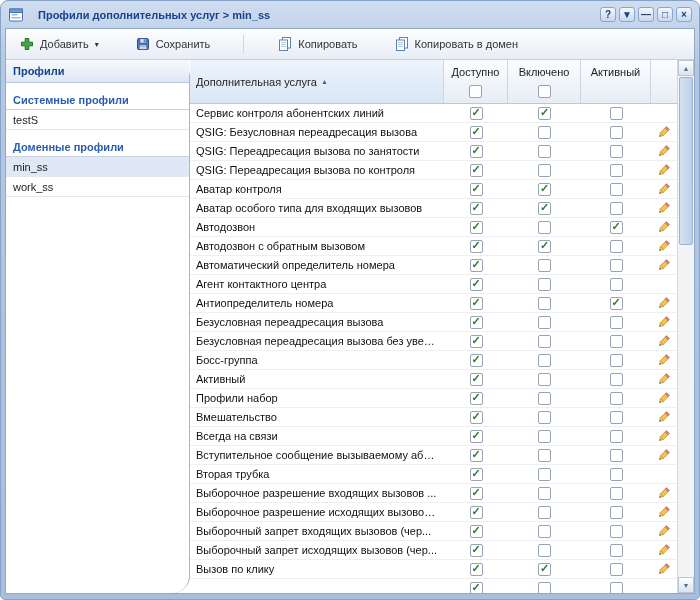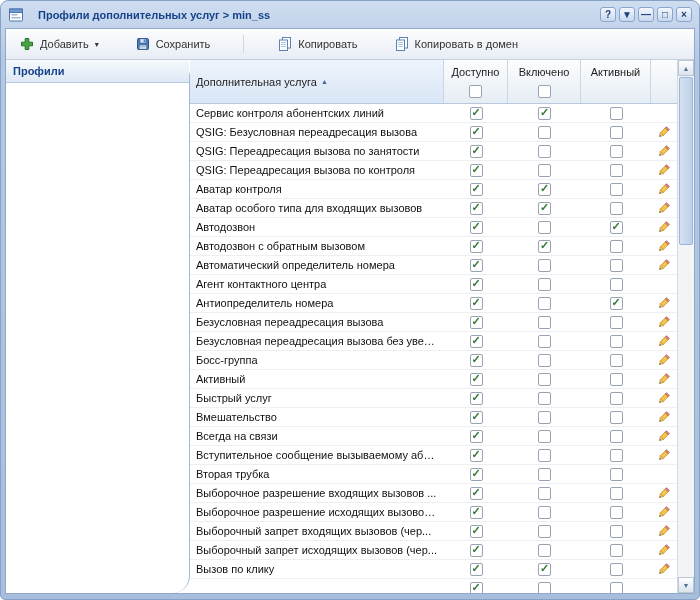--- a/index.html
+++ b/index.html
@@ -129,20 +129,37 @@
             <line x1="4" y1="10.5" x2="9" y2="10.5" stroke="#9db6d4" stroke-width="0.8"></line>
           </svg>
         </span>
         <span>Копировать в домен</span>
       </div>
     </div>
 
     <div class="main">
       <div class="sidebar">
         <div class="sidebar-header">Профили</div>
+        <div class="sidebar-sections">
+  <div class="side-section">
+    <div class="section-title">Системные профили</div>
+    <div class="section-items">
+  <div class="side-item">testS</div>
+</div>
+  </div>
+
+  <div class="side-section">
+    <div class="section-title">Доменные профили</div>
+    <div class="section-items">
+  <div class="side-item selected">min_ss</div>
+
+  <div class="side-item">work_ss</div>
+</div>
+  </div>
+</div>
       </div>
 
       <div class="grid">
         <div class="grid-inner">
           <div class="grid-header">
             <div class="gh-cell gh-name">
               <span>Дополнительная услуга</span>
               <span class="sort">▲</span>
             </div>
             <div class="gh-cell gh-cb col-available">
@@ -498,21 +515,21 @@
           <rect x="5" y="1.5" width="4" height="2" fill="#e08585" stroke="#b05050" stroke-width="0.7"></rect>
           <rect x="5" y="3.5" width="4" height="6.5" fill="#f6c44d" stroke="#c08c1e" stroke-width="0.7"></rect>
           <polygon points="5,10 9,10 7,13.5" fill="#f0d9a8" stroke="#c08c1e" stroke-width="0.7"></polygon>
           <polygon points="6.3,11.8 7.7,11.8 7,13.5" fill="#555"></polygon>
         </svg>
       </span>
     </div>
   </div>
 
   <div class="grid-row">
-    <div class="cell name">Быстрый услуг</div>
+    <div class="cell name">Профили набор</div>
     <div class="cell cbc col-available">
                   <span class="cb checked"></span>
                 </div>
     <div class="cell cbc col-enabled">
                   <span class="cb"></span>
                 </div>
     <div class="cell cbc col-active">
                   <span class="cb"></span>
                 </div>
     <div class="cell edit col-edit">

